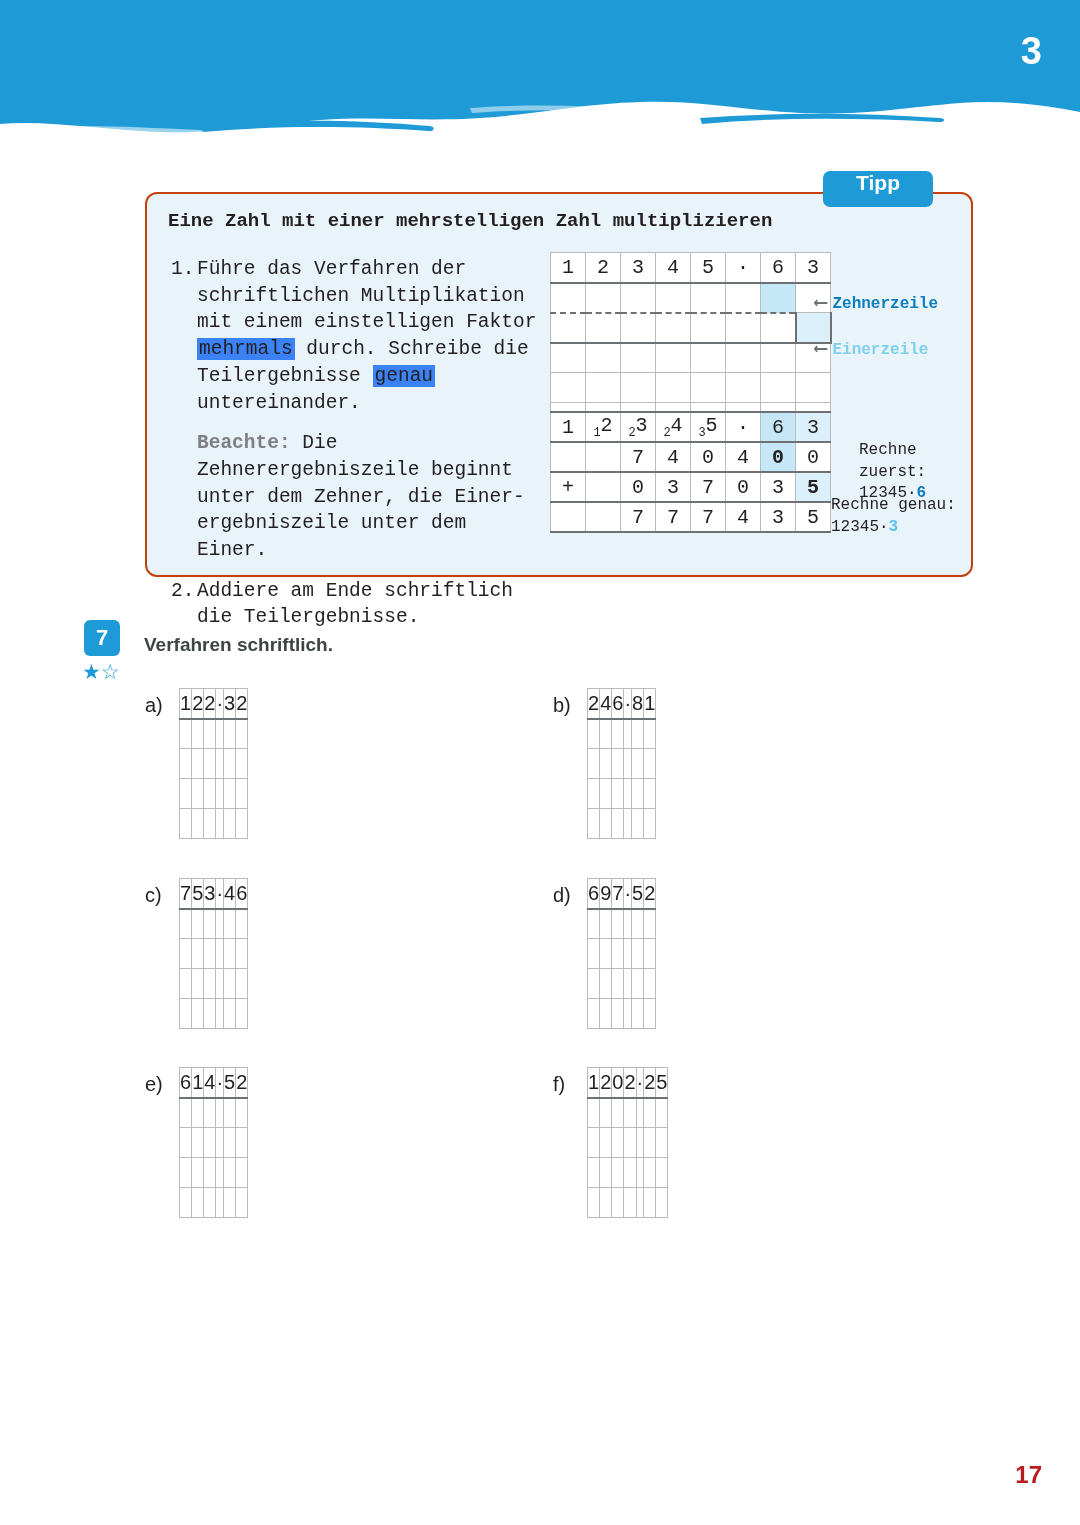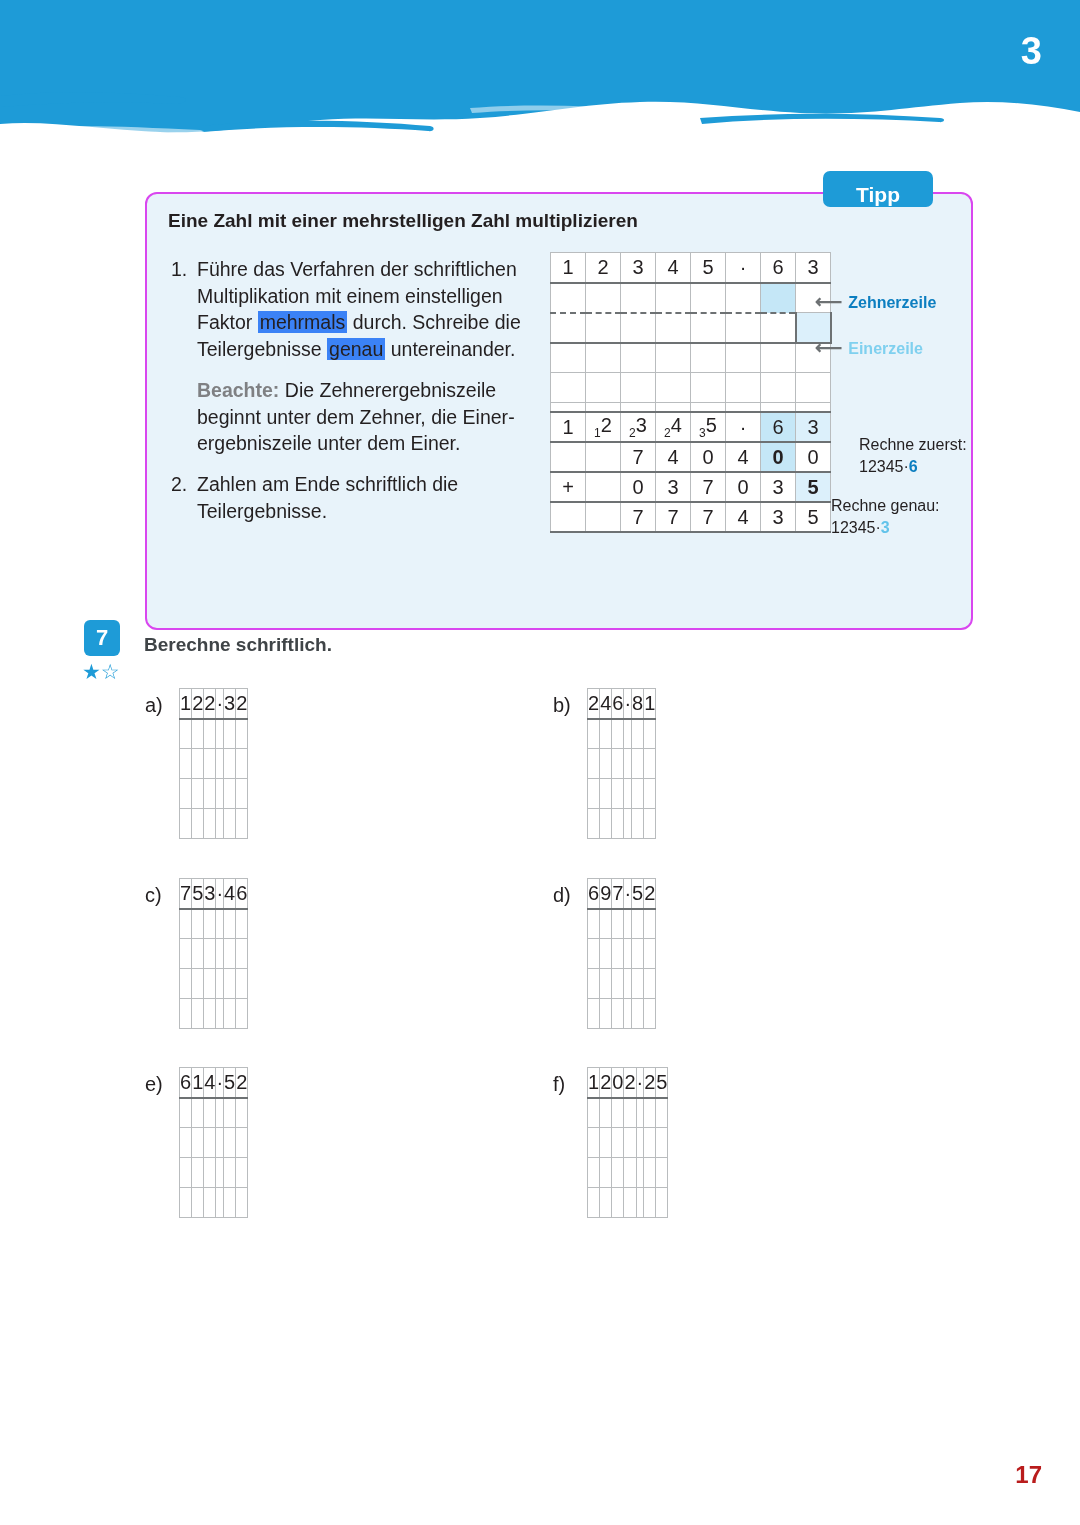--- a/index.html
+++ b/index.html
@@ -27,33 +27,34 @@
   .header-chapter {
     position: absolute; right: 38px; top: 30px;
     color: #ffffff; font-size: 38px; font-weight: bold;
   }
 
   
   .tipp-tab {
     position: absolute; left: 823px; top: 171px;
     width: 110px; height: 36px;
     background: #1e9bd7; border-radius: 7px;
-    display: flex; align-items: flex-end; justify-content: center;
+    display: flex; align-items: flex-start; justify-content: center;
     z-index: 4;
   }
   .tipp-tab span { color: #ffffff; font-size: 21px; font-weight: bold; }
 
   
   .tipp-box {
     position: absolute; left: 145px; top: 192px;
-    width: 828px; height: 438px;
+    width: 828px; height: 385px;
     background: #e8f3fa;
-    border: 2px solid #d946ef;
+    border: 2px solid #c2410c;
     border-radius: 12px;
     z-index: 2;
+    font-family: Liberation Mono, monospace;
   }
   .tipp-heading {
     position: absolute; left: 21px; top: 16px;
     font-size: 19px; font-weight: bold; color: #231f20;
   }
 
   
   .instr {
     position: absolute; left: 24px; top: 62px; width: 368px;
     font-size: 19.5px; color: #231f20; line-height: 1.37;
@@ -96,21 +97,21 @@
   .digit-blue-dark { color: #0c7ec0; font-weight: bold; }
   .digit-blue-light { color: #62c3ea; font-weight: bold; }
   .digit-gray { color: #a7abad; }
 
   
   .ann { position: absolute; font-size: 16px; }
   .ann-arrow { color: #6d7173; font-size: 19px; margin-right: 6px; }
   .ann-zehner { left: 668px; top: 96px; color: #0c7ec0; font-weight: bold; }
   .ann-einer  { left: 668px; top: 142px; color: #7fd0ef; font-weight: bold; }
   .ann-calc { position: absolute; left: 684px; font-size: 16px; color: #231f20; line-height: 1.35; }
-  .ann-calc-1 { top: 240px; padding-left: 28px; }
+  .ann-calc-1 { top: 246px; padding-left: 28px; }
   .ann-calc-2 { top: 301px; }
 
   
   .ex-badge {
     position: absolute; left: 84px; top: 620px;
     width: 36px; height: 36px; background: #1e9bd7; border-radius: 6px;
     display: flex; align-items: center; justify-content: center;
     color: #ffffff; font-size: 22px; font-weight: bold;
   }
   .ex-stars {
@@ -174,21 +175,21 @@
 
       <div class="instr-item">
         <div class="instr-num">1.</div>
         <div class="instr-body"><span>Führe das Verfahren der schrift­lichen Multiplikation mit einem einstelligen Faktor </span><span class="hl">mehrmals</span><span> durch. Schreibe die Teilergebnisse </span><span class="hl">genau</span><span> untereinander.</span></div>
       </div>
 
       <div class="beachte"><span class="beachte-lbl">Beachte:</span><span> Die Zehnerergebniszeile beginnt unter dem Zehner, die Einer­ergebniszeile unter dem Einer.</span></div>
 
       <div class="instr-item">
         <div class="instr-num">2.</div>
-        <div class="instr-body">Zahlen am Ende schriftlich die Teilergebnisse.</div>
+        <div class="instr-body">Addiere am Ende schriftlich die Teilergebnisse.</div>
       </div>
     </div>
 
     <table class="grid tipp-grid1">
       <tbody>
           <tr>
         <td class="hdr">1</td>
         <td class="hdr">2</td>
         <td class="hdr">3</td>
         <td class="hdr">4</td>
@@ -307,21 +308,21 @@
     <div class="ann-calc ann-calc-2">
       <div>Rechne genau:</div>
       <div><span>12345·</span><span class="digit-blue-light">3</span></div>
     </div>
   </div>
 
   <div class="ex-badge">
       <span>7</span>
     </div>
   <div class="ex-stars"><span>★</span><span>☆</span></div>
-  <div class="ex-heading">Berechne schriftlich.</div>
+  <div class="ex-heading">Verfahren schriftlich.</div>
 
   <div class="task" style="left:145px; top:688px;">
     <div class="task-label">a)</div>
     <table class="grid task-grid">
       <tbody>
           <tr>
         <td class="b-bot-dark">1</td>
         <td class="b-bot-dark">2</td>
         <td class="b-bot-dark">2</td>
         <td class="b-bot-dark">·</td>

